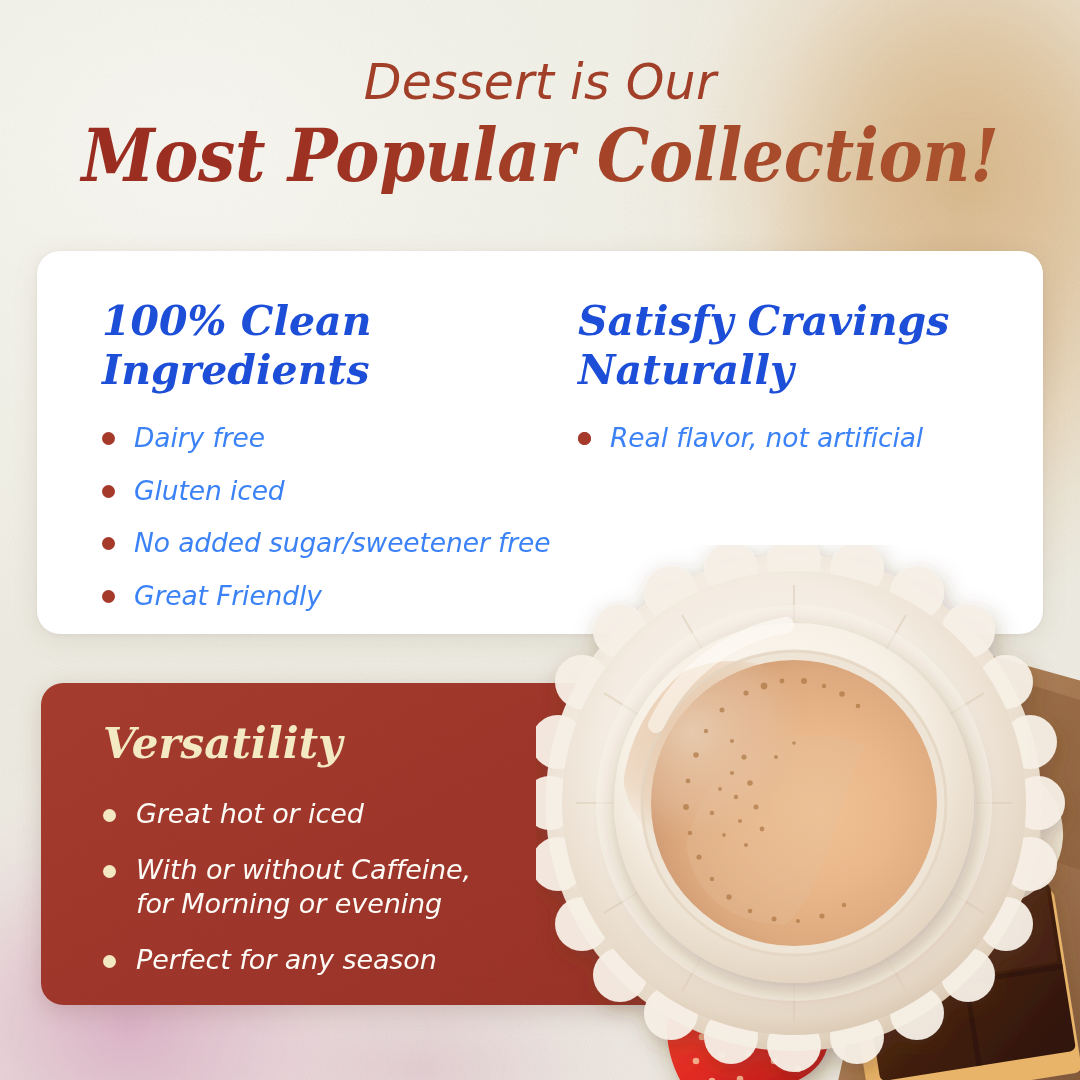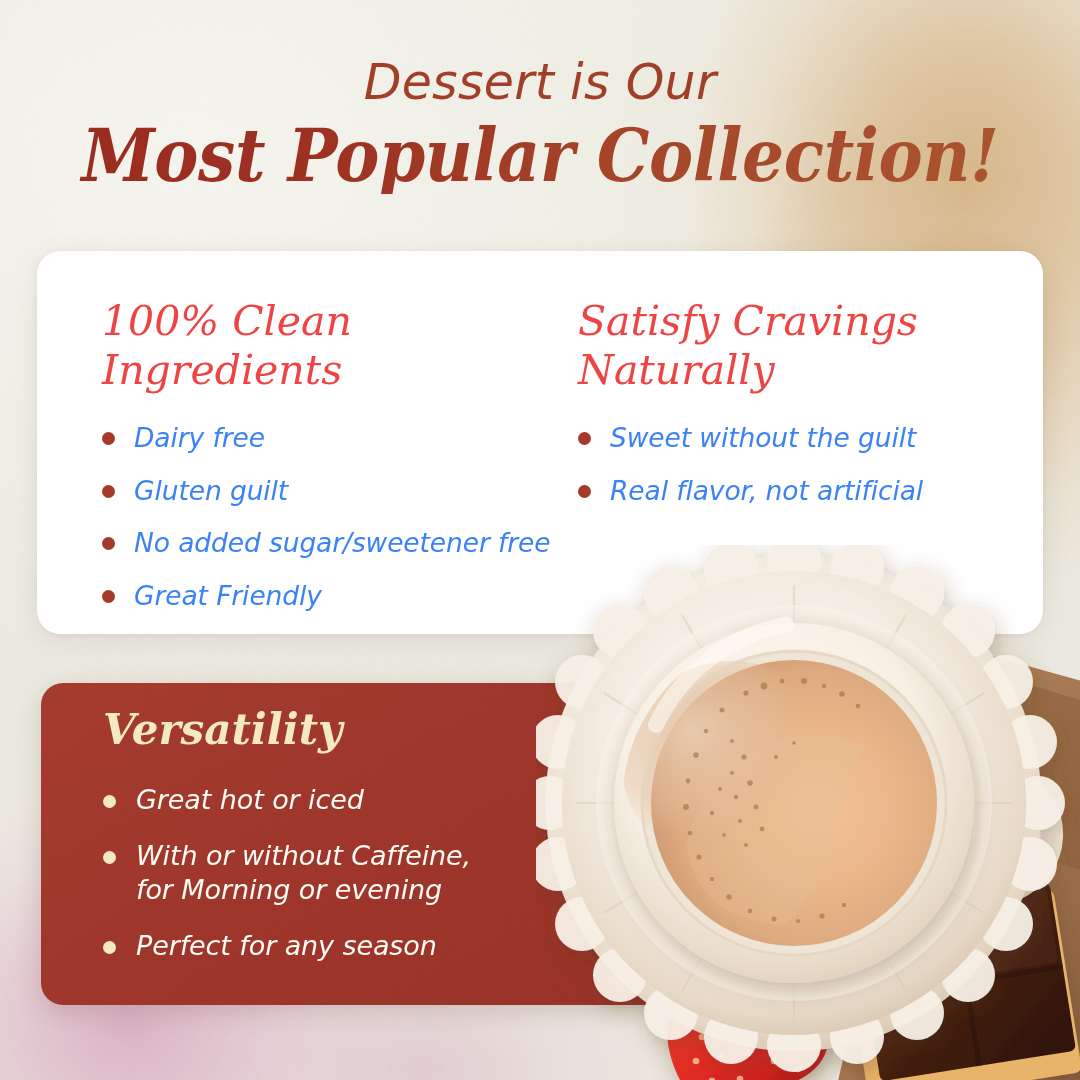--- a/index.html
+++ b/index.html
@@ -72,22 +72,22 @@
     background:#ffffff;border-radius:23px;z-index:5;
     box-shadow:0 6px 26px rgba(120,100,80,.13),0 1px 4px rgba(120,100,80,.07);
   }
   .cols{position:absolute;inset:0;display:flex;padding:46px 0 0 0;}
   .col{box-sizing:border-box;}
   .col-a{width:520px;padding-left:65px;}
   .col-b{width:440px;padding-left:21px;}
 
   .ctitle{
     font-family:"DejaVu Serif","Liberation Serif",serif;
-    font-style:italic;font-weight:normal;
-    font-size:41px;line-height:1.20;color:#ef4444;
+    font-style:italic;font-weight:bold;
+    font-size:41px;line-height:1.20;color:#1d4ed8;
     margin:0 0 26px 0;
   }
   ul.blist{list-style:none;margin:0;padding:0;}
   ul.blist li{
     position:relative;padding-left:32px;margin-bottom:19px;
     font-family:"DejaVu Sans",sans-serif;
     font-style:italic;font-weight:300;
     font-size:26.5px;line-height:1.26;color:#3b82f6;
     letter-spacing:-.1px;
   }
@@ -98,21 +98,21 @@
 
   
   .card-red{
     position:absolute;left:41px;top:683px;width:760px;height:322px;
     border-radius:22px;z-index:5;overflow:hidden;
     background:
       linear-gradient(150deg,#a23a2c 0%,#9c342a 45%,#933025 100%);
     box-shadow:0 6px 24px rgba(90,40,30,.18);
   }
   .card-red .rgrain{position:absolute;inset:0;opacity:.30;mix-blend-mode:overlay;}
-  .card-red .inner{position:relative;padding:24px 0 0 62px;}
+  .card-red .inner{position:relative;padding:38px 0 0 62px;}
   .rtitle{
     font-family:"DejaVu Serif","Liberation Serif",serif;
     font-style:italic;font-weight:bold;
     font-size:42px;line-height:1.1;color:#f3e9c3;margin:0 0 30px 0;
   }
   ul.rlist{list-style:none;margin:0;padding:0;}
   ul.rlist li{
     position:relative;padding-left:33px;margin-bottom:21px;
     font-family:"DejaVu Sans",sans-serif;
     font-style:italic;font-weight:300;
@@ -154,29 +154,29 @@
     <div class="head-sub">Dessert is Our</div>
     <div class="head-main">Most Popular Collection!</div>
   </div>
 
   <div class="card-white">
     <div class="cols">
       <div class="col col-a">
         <h2 class="ctitle">100% Clean Ingredients</h2>
         <ul class="blist">
           <li><span class="dot"></span><span>Dairy free</span></li>
-          <li><span class="dot"></span><span>Gluten guilt</span></li>
+          <li><span class="dot"></span><span>Gluten iced</span></li>
           <li><span class="dot"></span><span>No added sugar/sweetener free</span></li>
           <li><span class="dot"></span><span>Great Friendly</span></li>
         </ul>
       </div>
       <div class="col col-b">
         <h2 class="ctitle">Satisfy Cravings Naturally</h2>
         <ul class="blist">
-          <li><span class="dot"></span><span>Sweet without the guilt</span></li>
+          <li><span class="dot"></span></li>
           <li><span class="dot"></span><span>Real flavor, not artificial</span></li>
         </ul>
       </div>
     </div>
   </div>
 
   <div class="card-red">
     <svg class="rgrain" width="760" height="322">
       <defs>
         <filter id="grainr">

